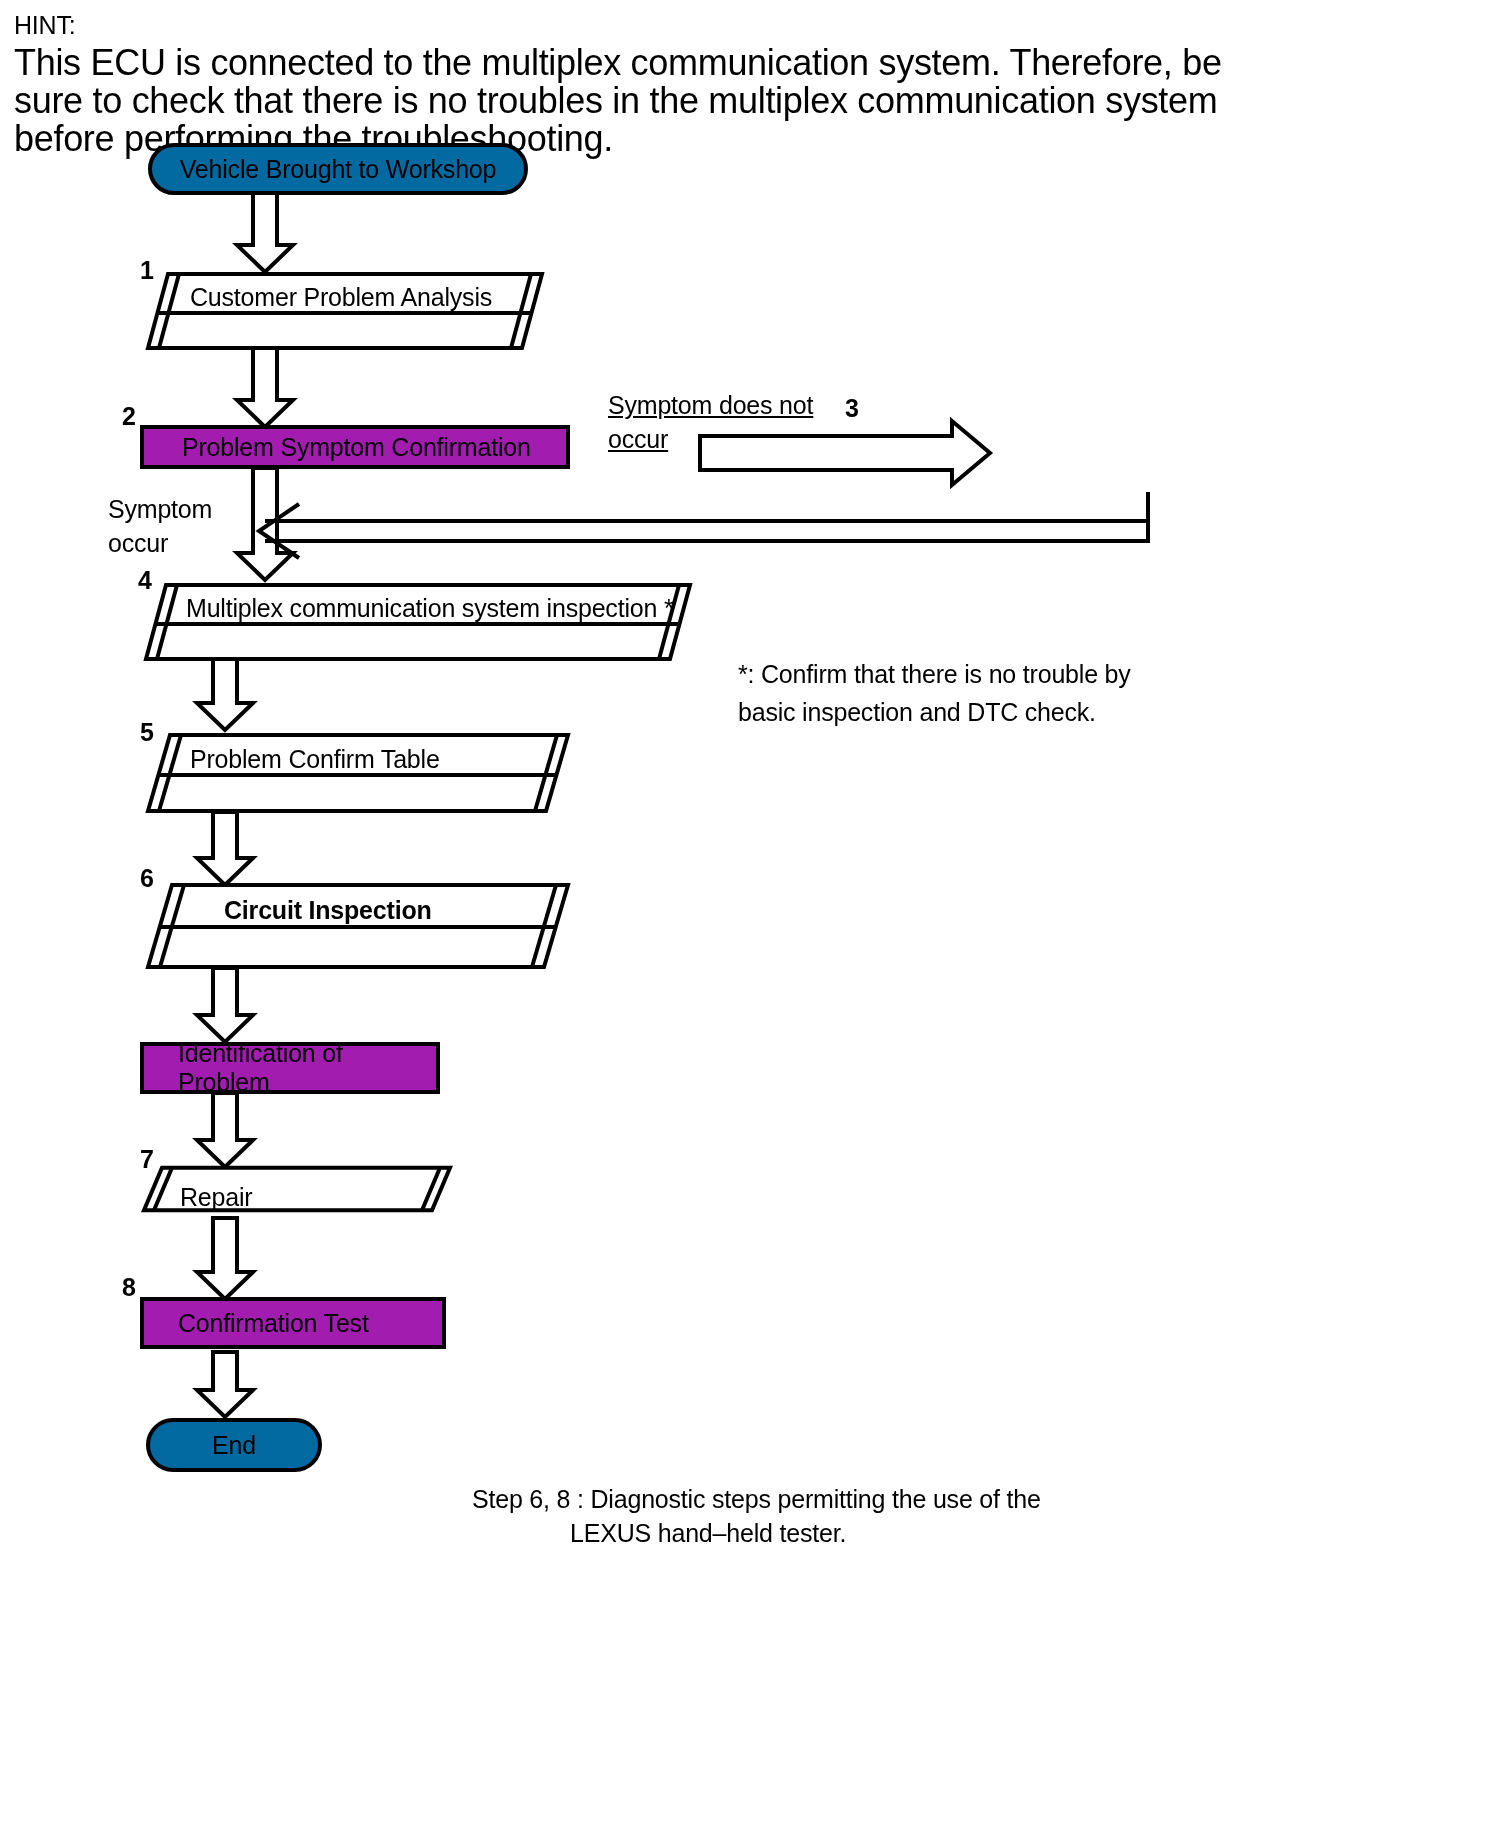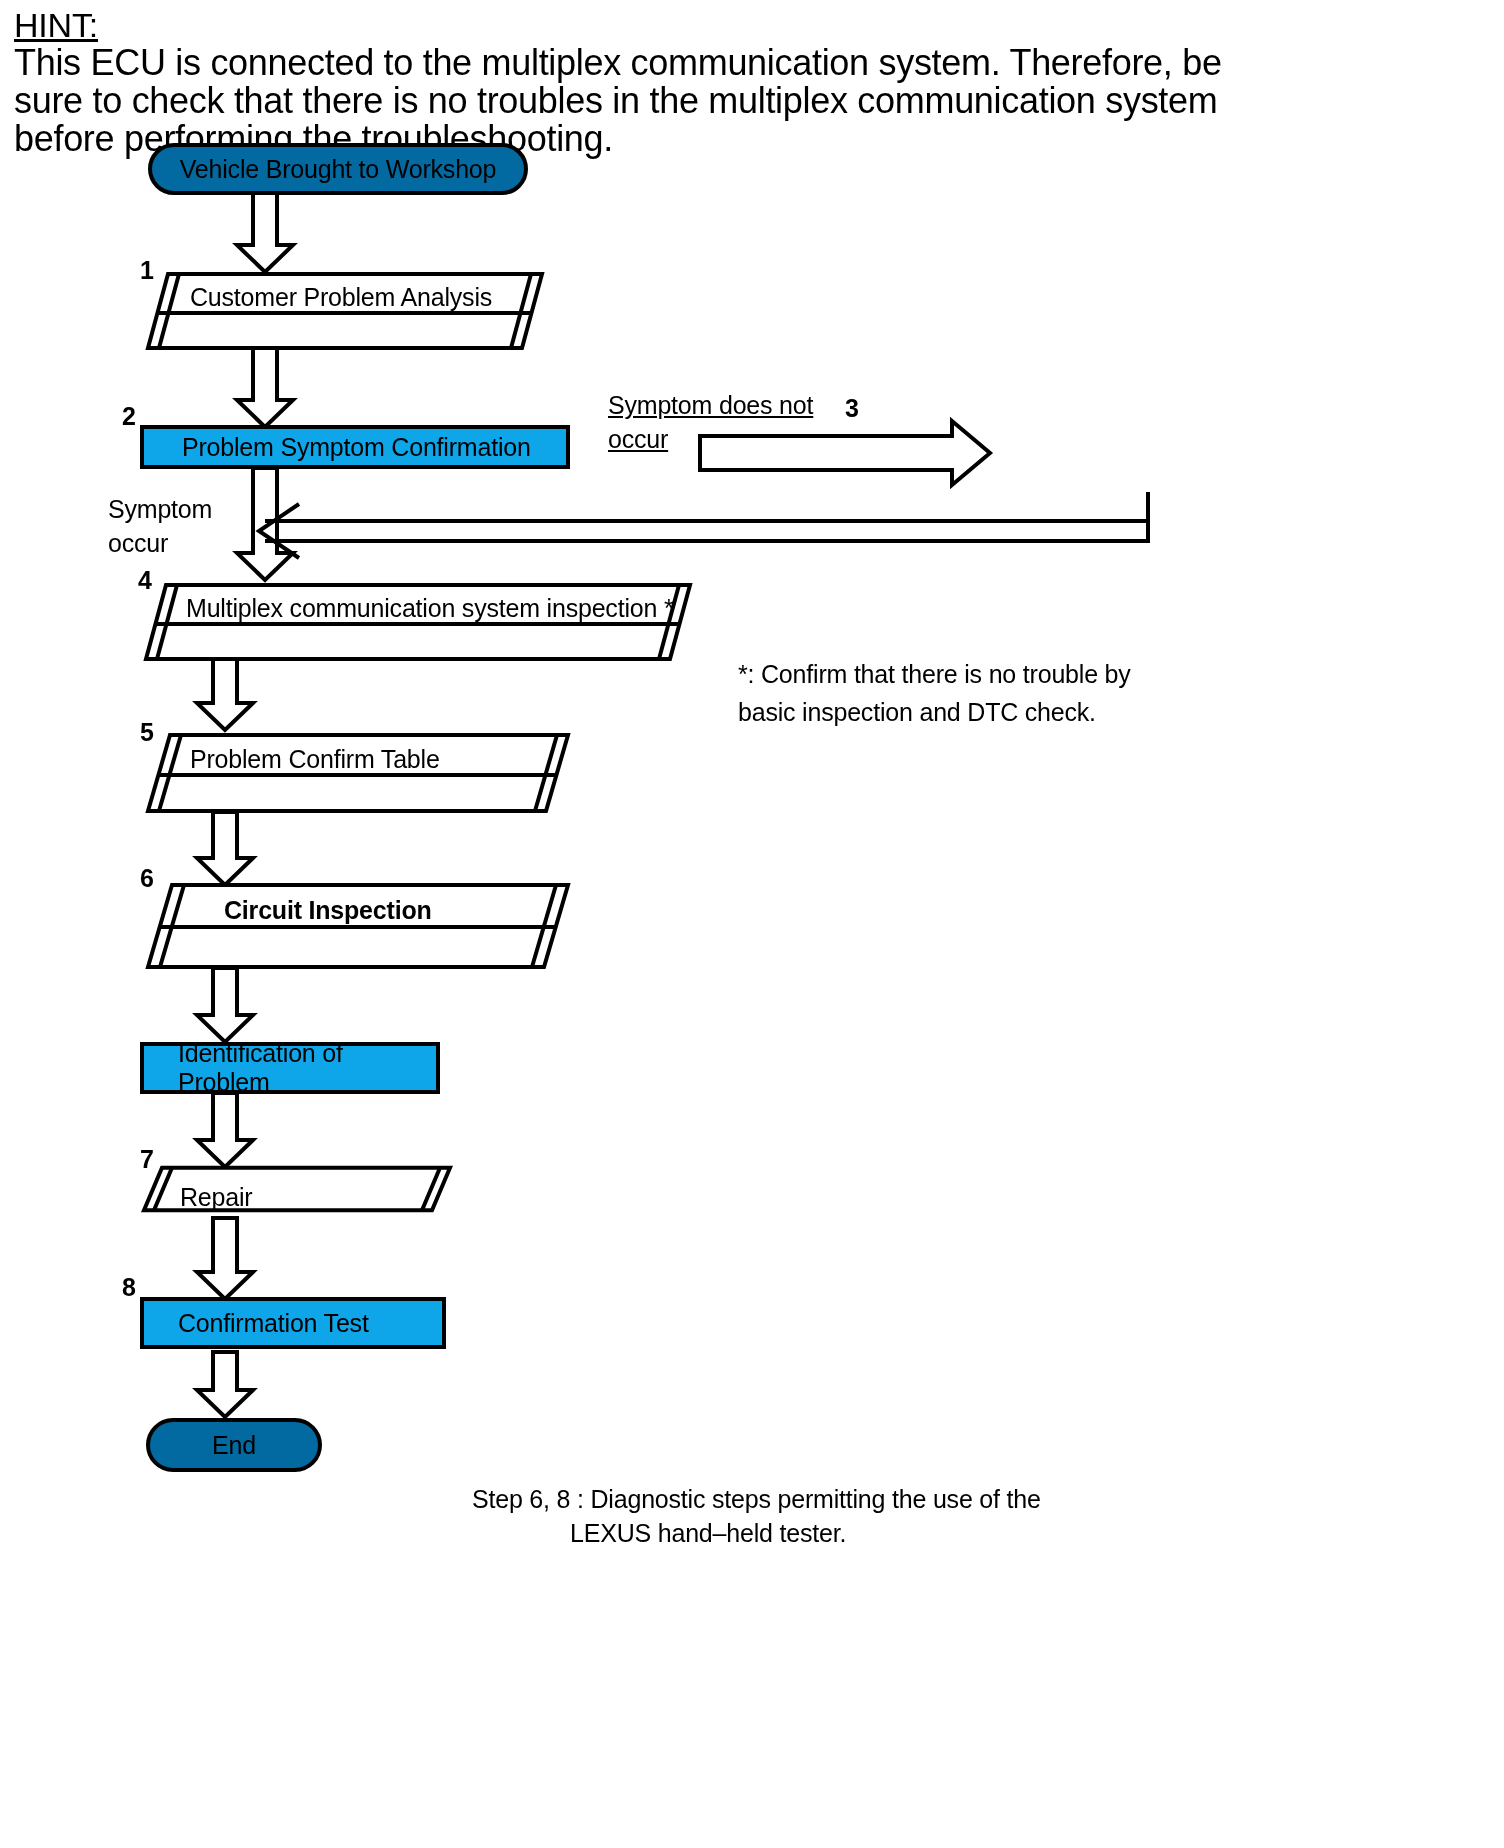--- a/index.html
+++ b/index.html
@@ -21,24 +21,23 @@
   }
 
   
   #hint-block {
     position: absolute;
     left: 14px;
     top: 6px;
     width: 1260px;
   }
   .hint-title {
-    font-size: 34px;
+    font-size: 25px;
     line-height: 38px;
     letter-spacing: -0.2px;
-    text-decoration: underline;
   }
   .hint-body {
     font-size: 36px;
     line-height: 38px;
     letter-spacing: -0.3px;
     word-spacing: 0px;
   }
 
   
   .node {
@@ -54,21 +53,21 @@
     display: flex;
     align-items: center;
     justify-content: center;
     font-size: 25px;
     letter-spacing: -0.2px;
   }
 
   
   .rect {
     border: 4px solid #000;
-    background: #0ea5e9;
+    background: #a21caf;
     display: flex;
     align-items: center;
     font-size: 25px;
     letter-spacing: -0.2px;
     padding-left: 38px;
   }
 
   
   .para {
     background: transparent;

